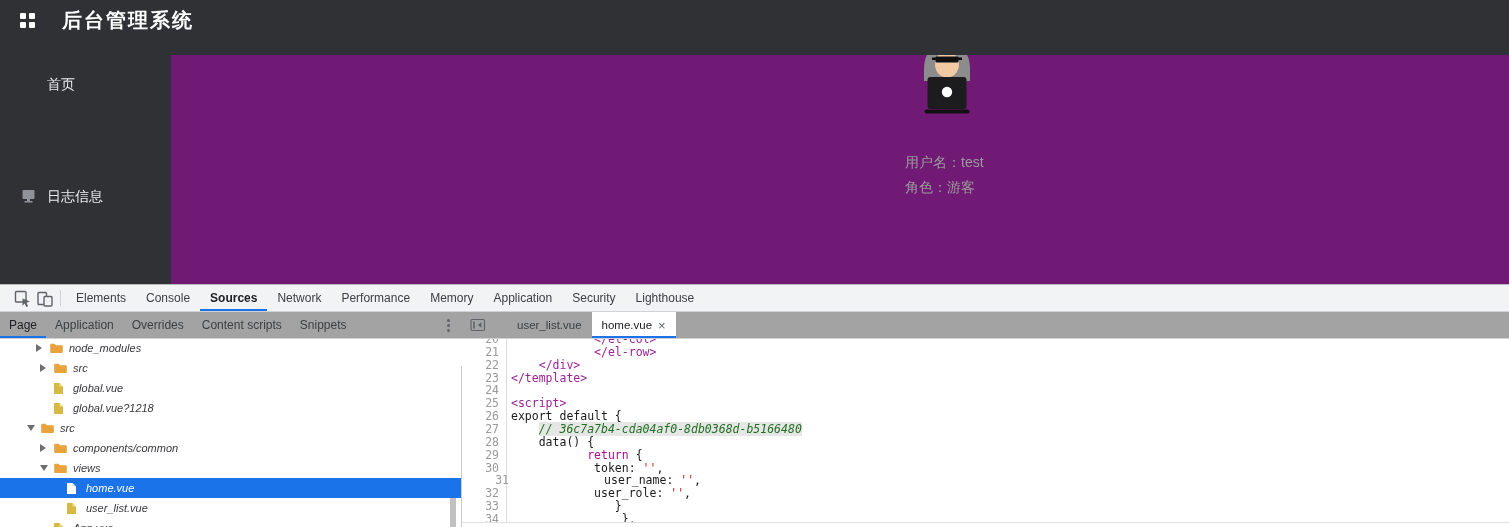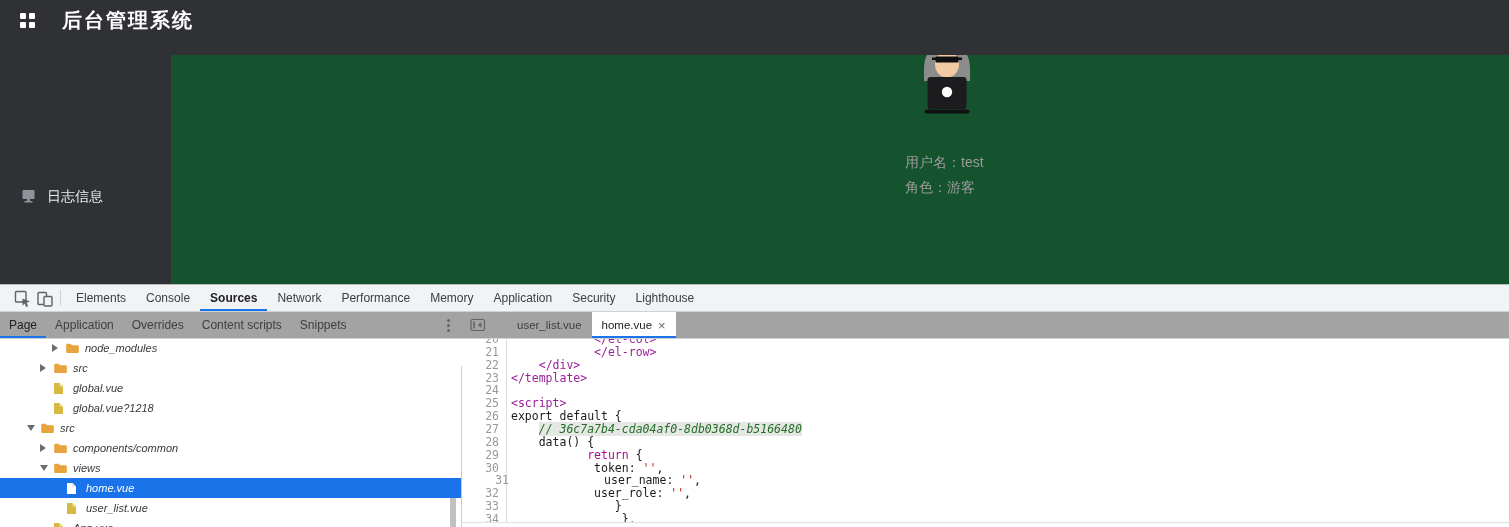--- a/index.html
+++ b/index.html
@@ -12,21 +12,21 @@
   .grid-icon i{background:#fff;border-radius:1px;}
   .app-title{position:absolute;left:62px;top:7px;font-size:20px;font-weight:bold;color:#fff;letter-spacing:2px;}
 
   
   .sidebar{position:absolute;left:0;top:55px;width:171px;height:230px;background:#2f3135;}
   .side-item{position:absolute;left:0;width:171px;height:56px;cursor:pointer;}
   .side-item .mon{position:absolute;left:22px;top:21px;}
   .side-item .lbl{position:absolute;left:47px;top:20px;font-size:14px;color:#e8ebee;}
 
   
-  .main-content{position:absolute;left:171px;top:55px;width:1338px;height:230px;background:#14532d;overflow:hidden;}
+  .main-content{position:absolute;left:171px;top:55px;width:1338px;height:230px;background:#701a75;overflow:hidden;}
   .avatar{position:absolute;left:744px;top:-12px;width:64px;height:74px;}
   .profile{position:absolute;left:734px;top:95px;font-size:14px;color:#9b9b9b;}
   .profile .pline{height:25px;line-height:25px;}
 
   
   .devtools{position:absolute;left:0;top:285px;width:1509px;height:242px;background:#fff;}
   .dt-topline{position:absolute;left:0;top:-1px;width:1509px;height:1px;background:#b9bcbe;}
   .dt-toolbar{position:absolute;left:0;top:0;width:1509px;height:27px;background:#f2f3f4;border-bottom:1px solid #d0d2d5;box-sizing:border-box;}
   .tool-icon{position:absolute;top:5px;width:18px;height:18px;cursor:pointer;}
   .tool-divider{position:absolute;left:60px;top:5px;width:1px;height:16px;background:#cfd1d4;}
@@ -80,20 +80,23 @@
     <div class="grid-icon">
         <i></i>
         <i></i>
         <i></i>
         <i></i>
       </div>
     <div class="app-title">后台管理系统</div>
   </div>
 
   <div class="sidebar" id="sidebar">
+      <div class="side-item" style="top: 1px;">
+        <span class="lbl">首页</span>
+      </div>
       <div class="side-item" style="top: 113px;">
         <span class="mon"><svg width="13" height="14" viewBox="0 0 13 14">
             <rect x="0.5" y="1" width="12" height="9" rx="1" fill="#8f9399"></rect>
             <rect x="5" y="10" width="3" height="2" fill="#8f9399"></rect>
             <rect x="2.5" y="12" width="8" height="1.5" fill="#8f9399"></rect>
           </svg></span>
         <span class="lbl">日志信息</span>
       </div>
     </div>
 
@@ -166,21 +169,21 @@
           <div class="file-tab active">
             <span>home.vue</span>
             <span class="file-close">×</span>
           </div>
         </div>
     </div>
 
     <div class="dt-body">
       <div class="navigator" id="tree">
         <div class="nav-scrollthumb"></div>
-      <div class="tree-row" style="top: -1px; padding-left: 52px;">
+      <div class="tree-row" style="top: -1px; padding-left: 36px;">
             <span class="tree-arrow">
               <span class="tri-r"></span>
             </span>
             <span class="tree-ico">
               <svg width="14" height="12" viewBox="0 0 14 12">
                 <path d="M1.2 3c0-.8.5-1.3 1.3-1.3h3l1.4 1.6h5.6c.8 0 1.3.5 1.3 1.3v5.2c0 .8-.5 1.3-1.3 1.3H2.5c-.8 0-1.3-.5-1.3-1.3z" fill="#e8a33d"></path>
               </svg>
             </span>
             <span class="tree-lbl">node_modules</span>
           </div>

